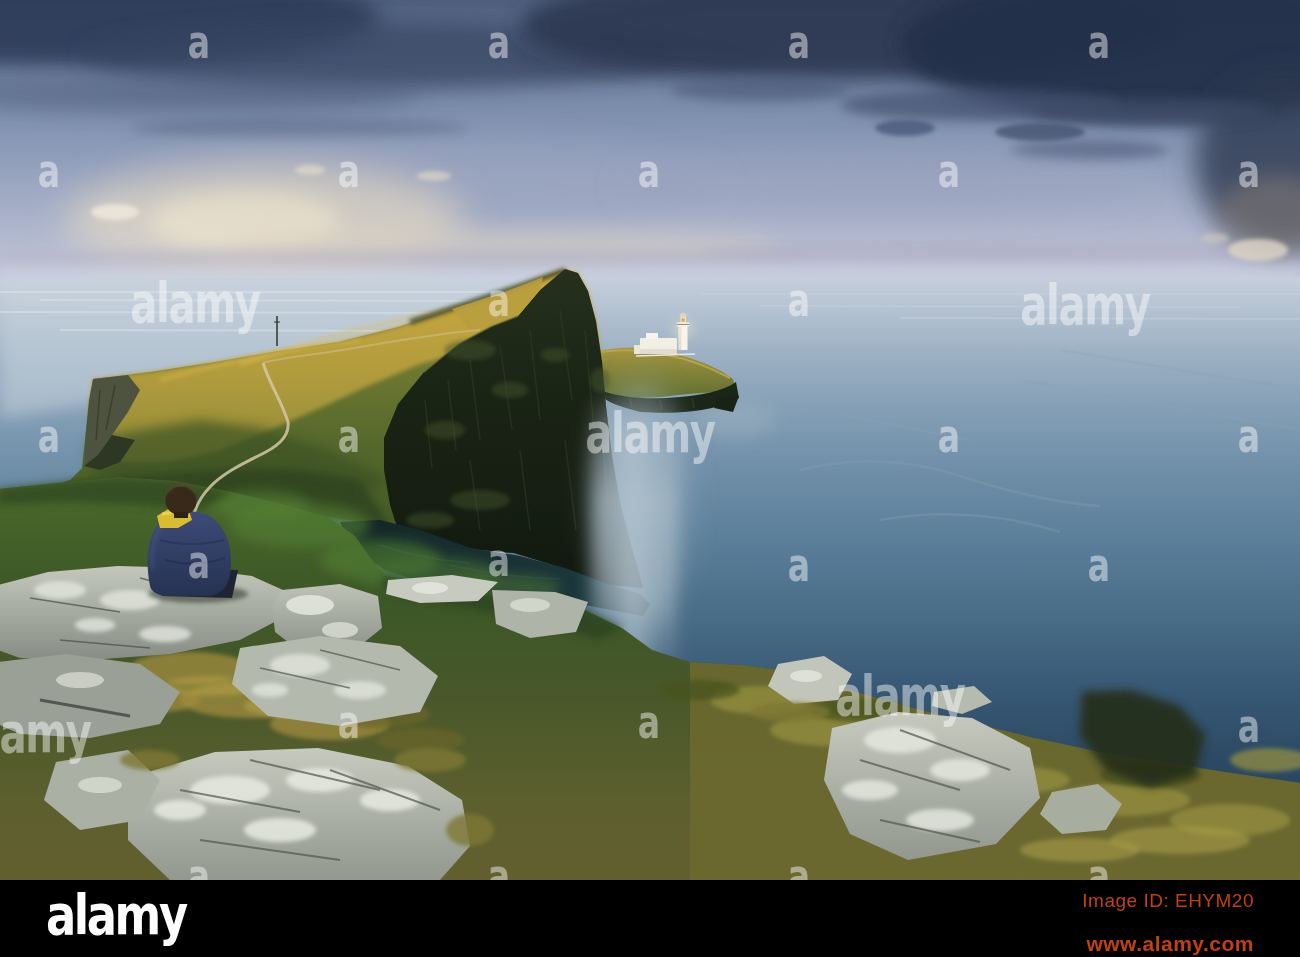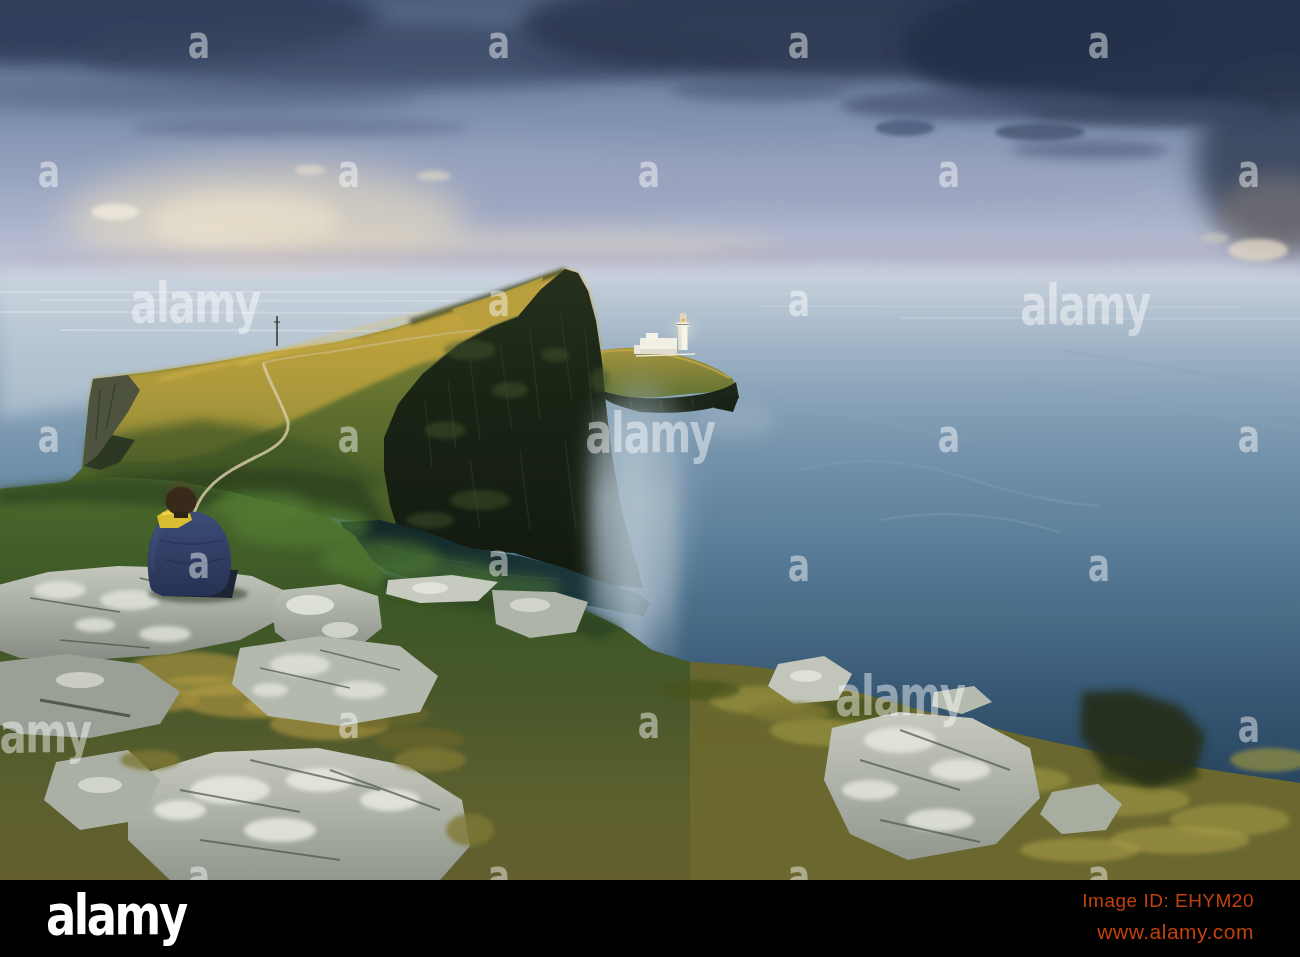--- a/index.html
+++ b/index.html
@@ -15,21 +15,21 @@
         font:700 56px "DejaVu Sans",sans-serif;color:var(--watermark-color,rgba(255,255,255,.48));
         letter-spacing:-2px;line-height:1;}
   
   #bar{position:absolute;left:0;top:880px;width:1300px;height:77px;background:var(--bar-bg,#000);
        z-index:30;}
   #bar .logo{position:absolute;left:46px;top:2px;color:#fff;font:700 56px "DejaVu Sans",sans-serif;
        transform:scaleX(.8);transform-origin:left top;letter-spacing:-3px;}
   #bar .right{position:absolute;right:46px;top:10px;text-align:right;color:#c2410c;
        font-family:"Liberation Sans",sans-serif;}
   #bar .id{font-size:19px;font-weight:400;letter-spacing:.5px;}
-  #bar .url{font-size:21px;font-weight:400;margin-top:8px;letter-spacing:.5px;}
+  #bar .url{font-size:21px;font-weight:700;margin-top:20px;letter-spacing:.5px;}
 </style>
 </head>
 <body>
 
 <div id="stage">
 
   <svg id="photo" viewBox="0 0 1300 880" preserveAspectRatio="none">
     <defs>
       <linearGradient id="skyG" x1="0" y1="0" x2="0" y2="1">
         <stop offset="0" stop-color="#4e5f7c"></stop>

